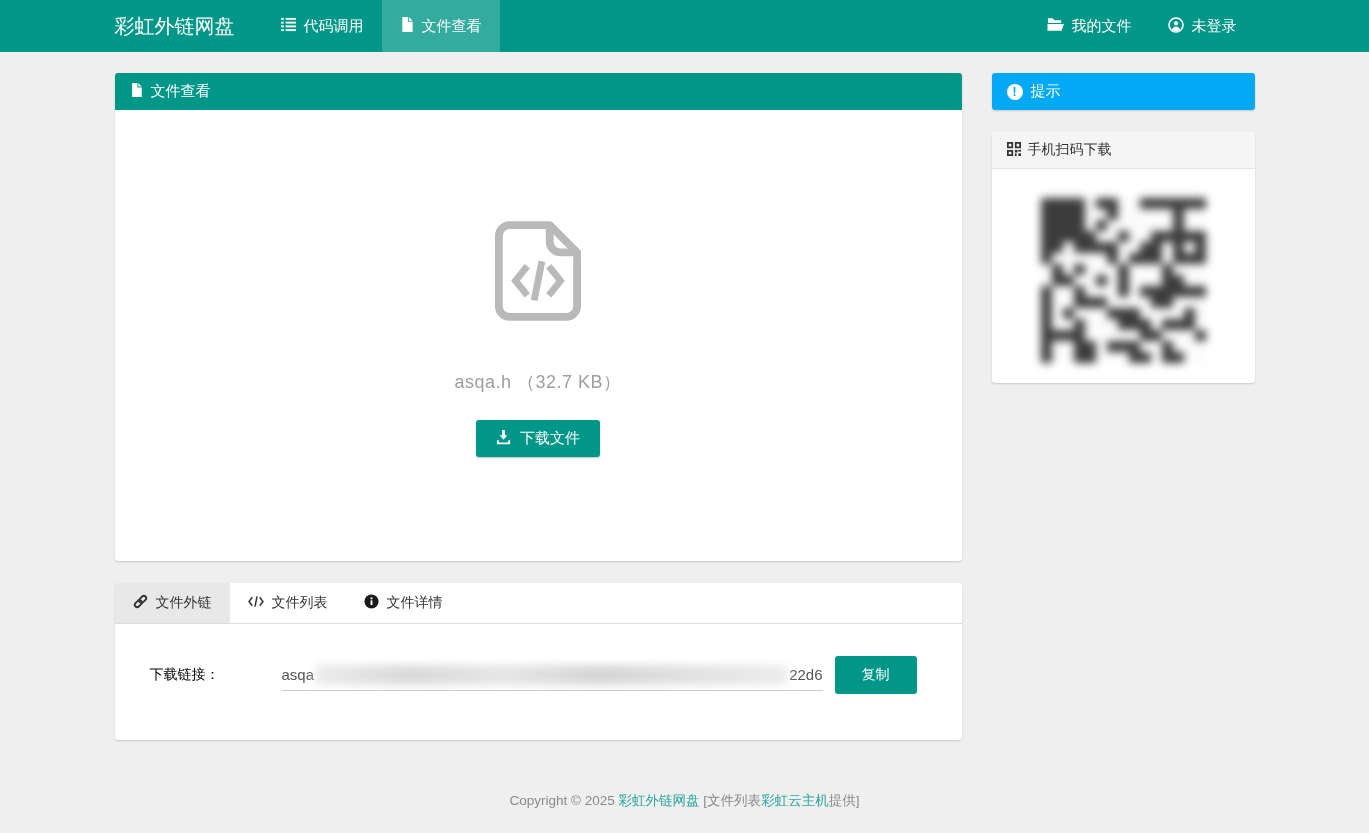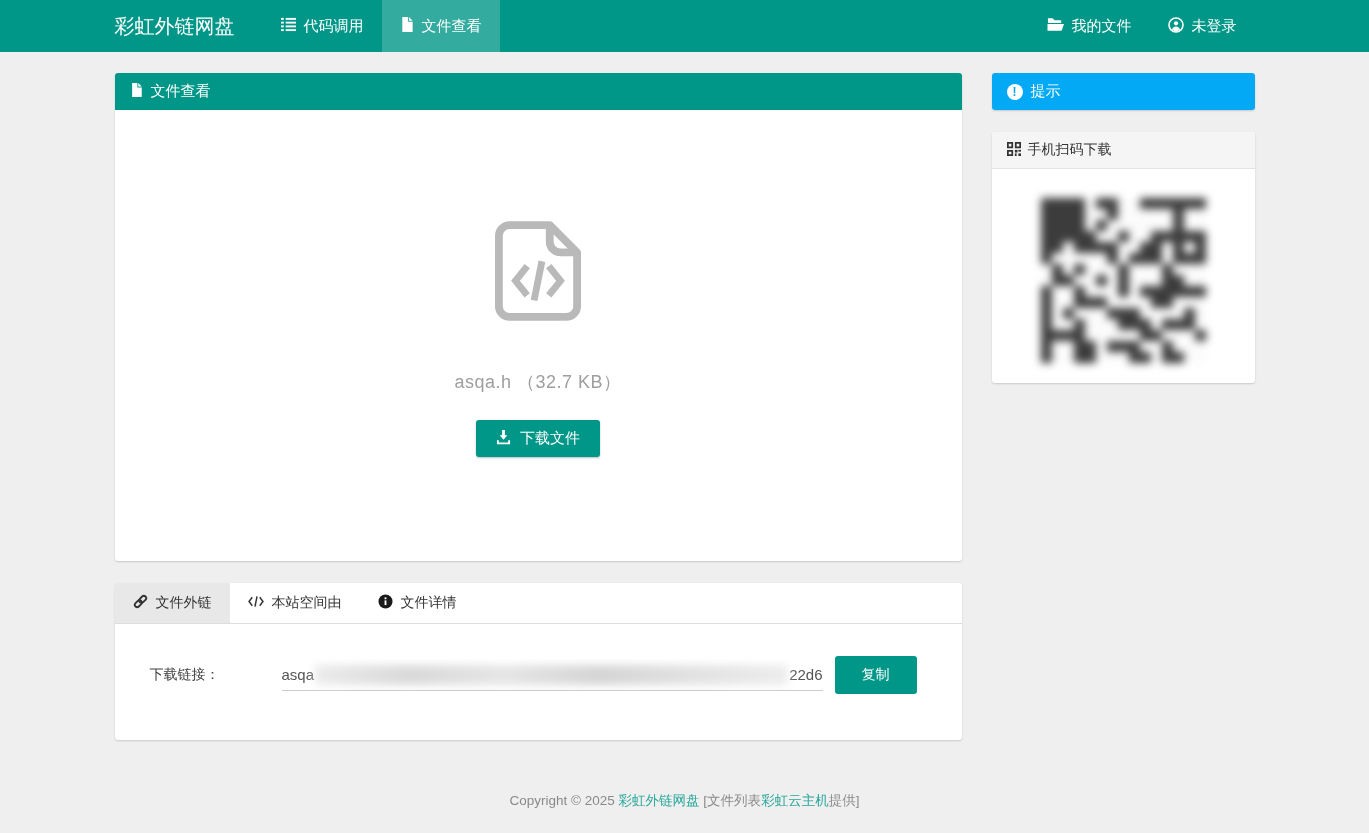--- a/index.html
+++ b/index.html
@@ -29,21 +29,21 @@
   .file-preview { text-align:center; padding:110px 0 104px; }
   .file-name-row { margin-top:44px; color:#9e9e9e; font-size:18px; letter-spacing:0.5px; }
   .download-btn { margin-top:26px; background:#009688; color:#fff; border:none; padding:9px 20px; font-size:15px; border-radius:3px; display:inline-flex; align-items:center; gap:9px; cursor:pointer; box-shadow:0 1px 2px rgba(0,0,0,0.25); }
 
   
   .tabs-header { display:flex; border-bottom:1px solid #ddd; }
   .tab { display:flex; align-items:center; gap:8px; padding:11px 18px; font-size:14px; color:#333; cursor:pointer; }
   .tab.active { background:#e8e8e8; }
 
   .link-row { display:flex; align-items:center; padding:32px 45px 46px 35px; }
-  .link-label { flex:0 0 132px; font-size:14px; color:#404040; }
+  .link-label { flex:0 0 132px; font-size:14px; color:#000000; }
   .link-input { flex:1; border-bottom:1px solid #ccc; display:flex; align-items:center; height:32px; font-size:15px; color:#555; overflow:hidden; }
   .blur-bar { flex:1; height:20px; margin:0 1px; background:linear-gradient(90deg,#ececec,#d9d9d9,#e6e6e6,#d5d5d5,#e2e2e2,#ededed); filter:blur(4px); border-radius:2px; }
   .copy-btn { margin-left:12px; background:#009688; color:#fff; border:none; padding:10px 27px; font-size:14px; border-radius:3px; cursor:pointer; }
 
   
   .tip-body { padding:11px 14px 15px; font-size:13px; color:#333; line-height:20px; }
   .email-blur { display:inline-block; width:112px; height:13px; background:#dcdcdc; filter:blur(3px); border-radius:2px; vertical-align:middle; }
   .qr-body { padding:29px 0 20px; text-align:center; }
   .qr-grid { width:165px; height:165px; margin:0 auto; display:grid; grid-template-columns:repeat(15,1fr); grid-template-rows:repeat(15,1fr); filter:blur(4px); background:#fff; }
 
@@ -173,21 +173,21 @@
           <span>文件外链</span>
         </div>
         <div class="tab">
           <span>
             <svg width="16" height="13" viewBox="0 0 17 14" fill="none" stroke="#333" stroke-width="1.6">
                 <polyline points="4.5,2.5 1,7 4.5,11.5"></polyline>
                 <polyline points="12.5,2.5 16,7 12.5,11.5"></polyline>
                 <line x1="9.6" y1="1.5" x2="7.4" y2="12.5"></line>
               </svg>
           </span>
-          <span>本站空间由</span>
+          <span>文件列表</span>
         </div>
         <div class="tab">
           <span>
             <svg width="15" height="15" viewBox="0 0 16 16">
                 <circle cx="8" cy="8" r="7.5" fill="#1a1a1a"></circle>
                 <rect x="7" y="6.8" width="2" height="5" fill="#fff"></rect>
                 <rect x="7" y="3.6" width="2" height="2" fill="#fff"></rect>
               </svg>
           </span>
           <span>文件详情</span>

